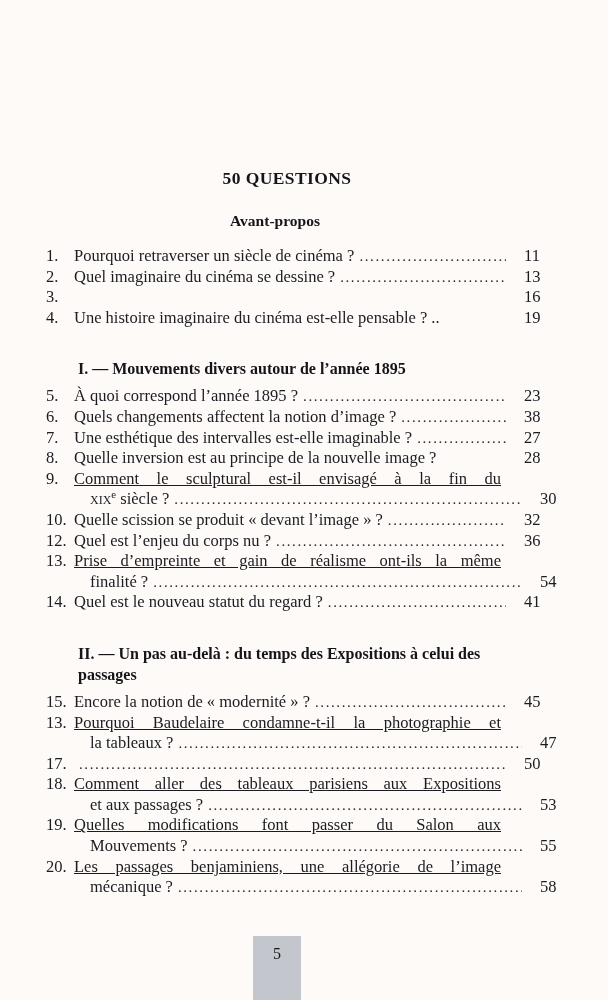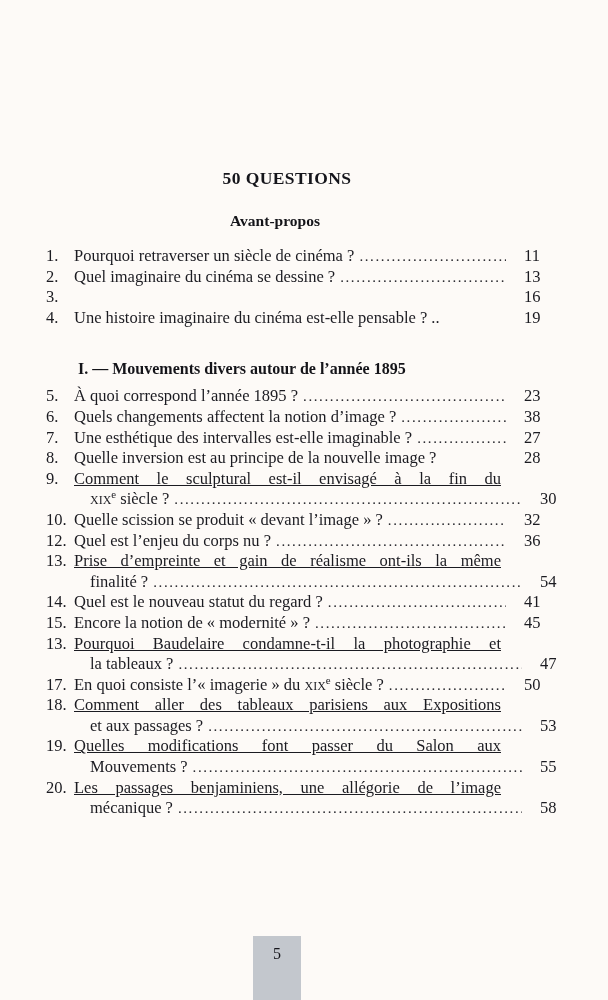--- a/index.html
+++ b/index.html
@@ -304,20 +304,21 @@
             <span class="num">14.</span>
             <span class="body">
               <span class="eline">
                 <span class="txt">Quel est le nouveau statut du regard ?</span>
                 <span class="leader"></span>
                 <span class="pno">41</span>
               </span>
             </span>
           </li>
         </ul>
+        <div class="section-head section-gap-top">II. — Un pas au-delà : du temps des Expositions à celui des passages</div>
         <ul class="entries">
           <li class="entry">
             <span class="num">15.</span>
             <span class="body">
               <span class="eline">
                 <span class="txt">Encore la notion de « modernité » ?</span>
                 <span class="leader"></span>
                 <span class="pno">45</span>
               </span>
             </span>
@@ -334,21 +335,20 @@
                 <span class="txt">la tableaux ?</span>
                 <span class="leader"></span>
                 <span class="pno">47</span>
               </span>
             </span>
           </li>
           <li class="entry">
             <span class="num">17.</span>
             <span class="body">
               <span class="eline">
-                <span class="txt">En quoi consiste l’« imagerie » du <span class="sc">xix</span><sup>e</sup> siècle ?</span>
                 <span class="leader"></span>
                 <span class="pno">50</span>
               </span>
             </span>
           </li>
           <li class="entry">
             <span class="num">18.</span>
             <span class="body">
               <span class="eline">
                 <span class="txt justify">Comment aller des tableaux parisiens aux Expositions</span>

